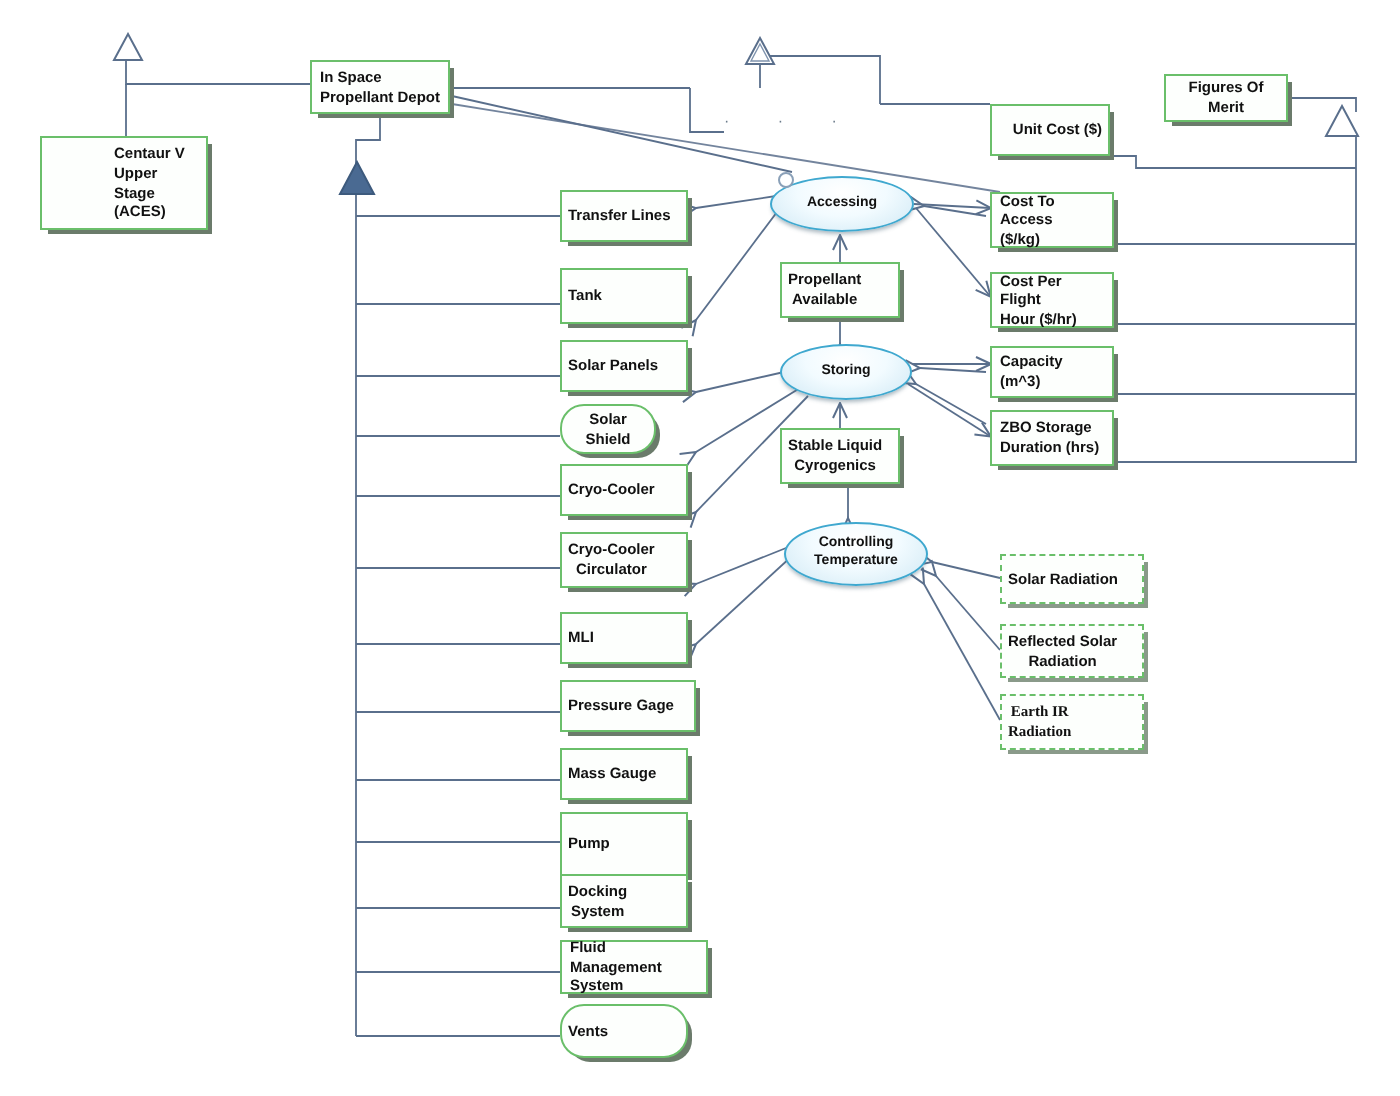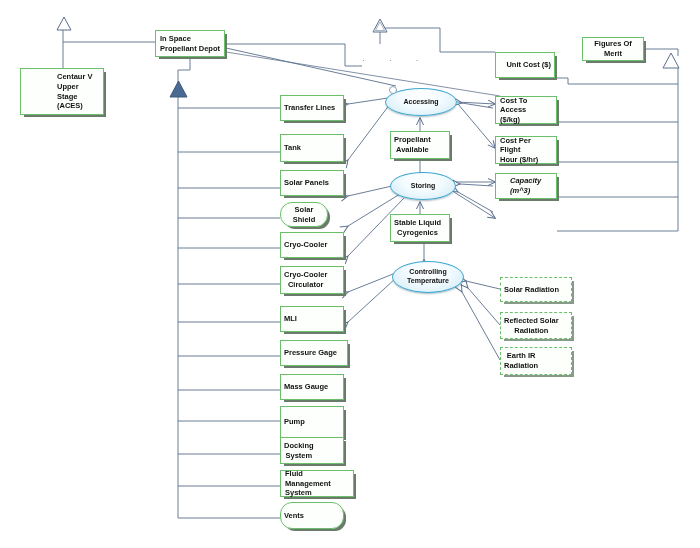--- a/index.html
+++ b/index.html
@@ -199,33 +199,37 @@
   </div>
 
   <div class="node" style="left:495px;top:96px;width:62px;height:28px;justify-content:flex-start;text-align:left;padding-left:4px;">
     <span style="white-space:pre-line;">Cost To Access
 ($/kg)</span>
   </div>
   <div class="node" style="left:495px;top:136px;width:62px;height:28px;justify-content:flex-start;text-align:left;padding-left:4px;">
     <span style="white-space:pre-line;">Cost Per Flight
 Hour ($/hr)</span>
   </div>
-  <div class="node" style="left:495px;top:173px;width:62px;height:26px;justify-content:flex-start;text-align:left;padding-left:14px;font-style:italic;">
+  <div class="node" style="left:495px;top:173px;width:62px;height:26px;justify-content:flex-start;text-align:left;padding-left:4px;">
     <span style="white-space:pre-line;">Capacity (m^3)</span>
+  </div>
+  <div class="node" style="left:495px;top:205px;width:62px;height:28px;justify-content:flex-start;text-align:left;padding-left:4px;">
+    <span style="white-space:pre-line;">ZBO Storage
+Duration (hrs)</span>
   </div>
 
   <div class="node dashed" style="left:500px;top:277px;width:72px;height:25px;">
     <span style="white-space:pre-line;">Solar Radiation</span>
   </div>
   <div class="node dashed" style="left:500px;top:312px;width:72px;height:27px;">
     <span style="white-space:pre-line;">Reflected Solar
 Radiation</span>
   </div>
   <div class="node dashed" style="left:500px;top:347px;width:72px;height:28px;">
-    <span style="white-space:pre-line;">Earth IR
+    <span style="white-space:pre-line;font-family:Liberation Serif, serif;">Earth IR
 Radiation</span>
   </div>
 
   <div class="oval" style="left:385px;top:88px;width:72px;height:28px;">
     <span style="white-space:pre-line;">Accessing</span>
   </div>
   <div class="oval" style="left:390px;top:172px;width:66px;height:28px;">
     <span style="white-space:pre-line;">Storing</span>
   </div>
   <div class="oval" style="left:392px;top:261px;width:72px;height:32px;">

